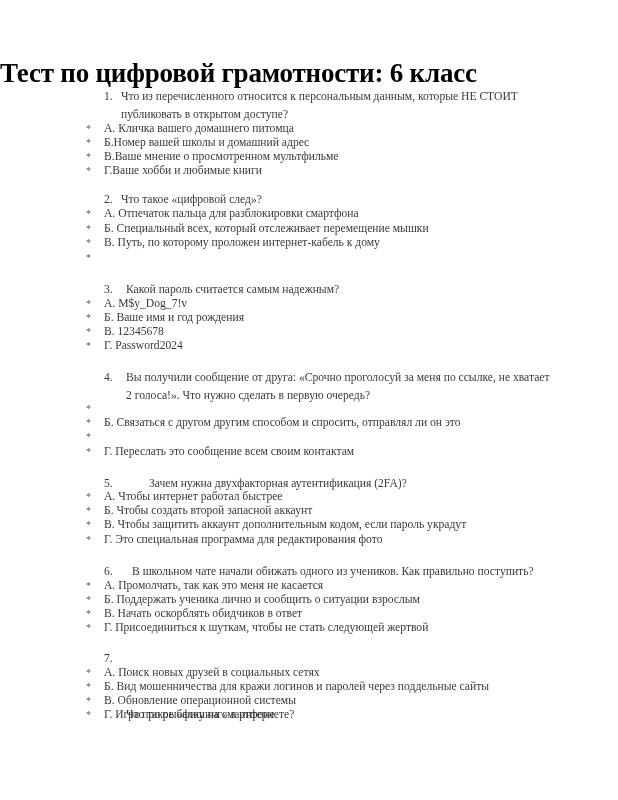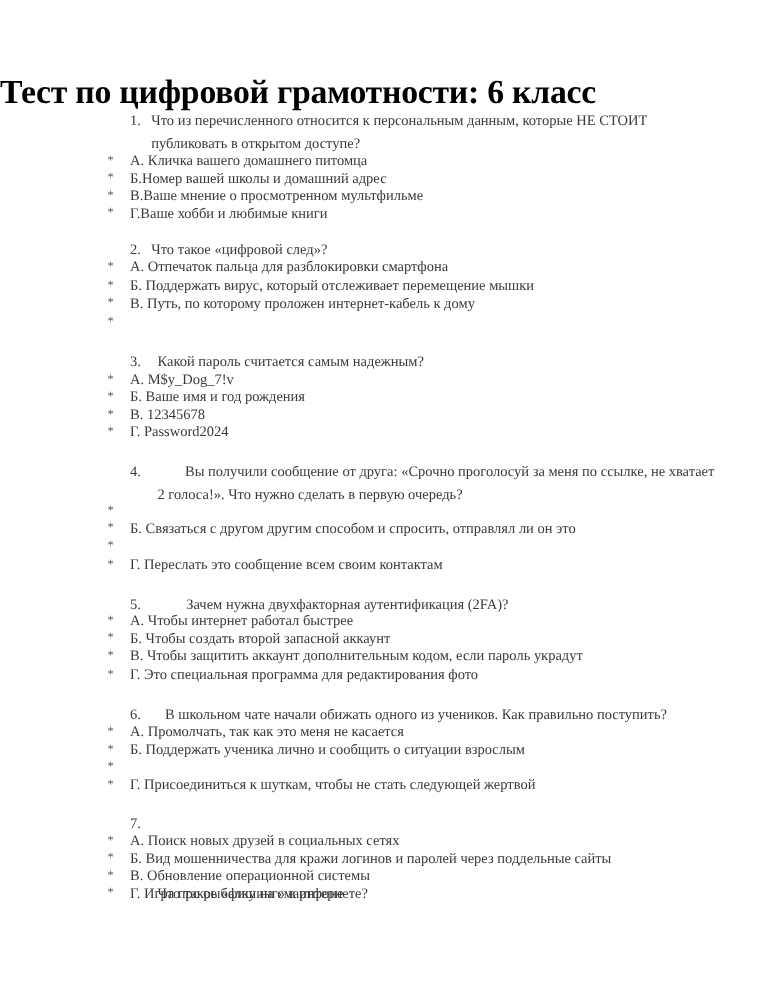--- a/index.html
+++ b/index.html
@@ -43,21 +43,21 @@
     </div>
     <div class="q">
       <span class="qnum" style="top: 193px;">2.</span>
       <span class="qline" style="top: 193px; left: 121px;">Что такое «цифровой след»?</span>
       <div class="opt" style="top: 207px;">
         <span class="bullet">*</span>
         <span class="otext">А.  Отпечаток пальца для разблокировки смартфона</span>
       </div>
       <div class="opt" style="top: 222px;">
         <span class="bullet">*</span>
-        <span class="otext">Б.  Поддержать вирус, который отслеживает перемещение мышки</span>
+        <span class="otext">Б.  Специальный всех, который отслеживает перемещение мышки</span>
       </div>
       <div class="opt" style="top: 236px;">
         <span class="bullet">*</span>
         <span class="otext">В.  Путь, по которому проложен интернет-кабель к дому</span>
       </div>
       <div class="opt" style="top: 251px;">
         <span class="bullet">*</span>
       </div>
     </div>
     <div class="q">
@@ -75,21 +75,21 @@
         <span class="bullet">*</span>
         <span class="otext">В.  12345678</span>
       </div>
       <div class="opt" style="top: 339px;">
         <span class="bullet">*</span>
         <span class="otext">Г.  Password2024</span>
       </div>
     </div>
     <div class="q">
       <span class="qnum" style="top: 371px;">4.</span>
-      <span class="qline" style="top: 371px; left: 126px; margin-left: 22px;">Вы получили сообщение от друга: «Срочно проголосуй за меня по ссылке, не хватает</span>
+      <span class="qline" style="top: 371px; left: 126px;">Вы получили сообщение от друга: «Срочно проголосуй за меня по ссылке, не хватает</span>
       <span class="qline" style="top: 389px; left: 126px;">2 голоса!». Что нужно сделать в первую очередь?</span>
       <div class="opt" style="top: 402px;">
         <span class="bullet">*</span>
       </div>
       <div class="opt" style="top: 416px;">
         <span class="bullet">*</span>
         <span class="otext">Б.  Связаться с другом другим способом и спросить, отправлял ли он это</span>
       </div>
       <div class="opt" style="top: 430px;">
         <span class="bullet">*</span>
@@ -125,20 +125,21 @@
       <div class="opt" style="top: 579px;">
         <span class="bullet">*</span>
         <span class="otext">А.  Промолчать, так как это меня не касается</span>
       </div>
       <div class="opt" style="top: 593px;">
         <span class="bullet">*</span>
         <span class="otext">Б.  Поддержать ученика лично и сообщить о ситуации взрослым</span>
       </div>
       <div class="opt" style="top: 607px;">
         <span class="bullet">*</span>
+        <span class="otext">В.  Начать оскорблять обидчиков в ответ</span>
       </div>
       <div class="opt" style="top: 621px;">
         <span class="bullet">*</span>
         <span class="otext">Г.  Присоединиться к шуткам, чтобы не стать следующей жертвой</span>
       </div>
     </div>
     <div class="q">
       <span class="qnum" style="top: 652px;">7.</span>
       <span class="qline" style="top: 680px; left: 126px; margin-top: 28px;">Что такое «фишинг» в интернете?</span>
       <div class="opt" style="top: 666px;">

